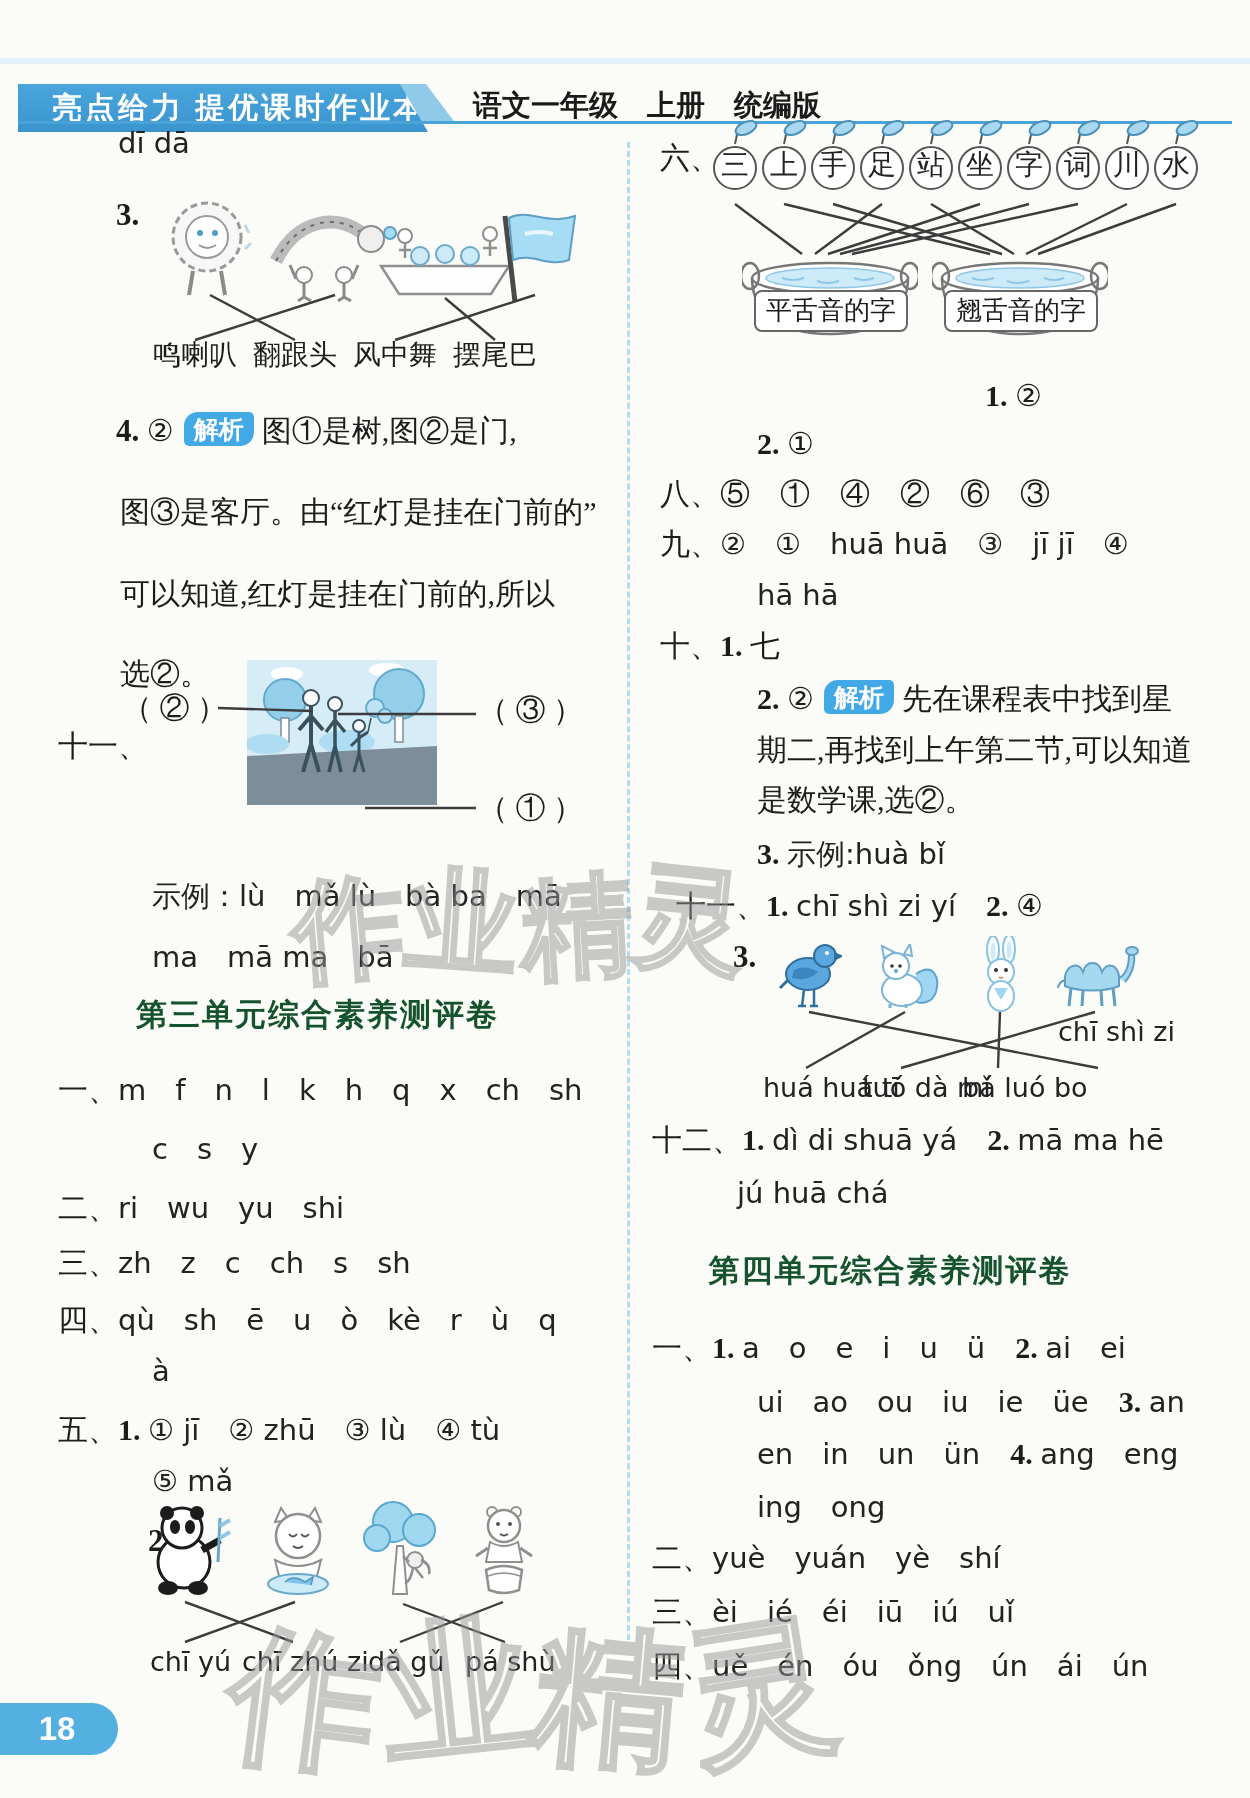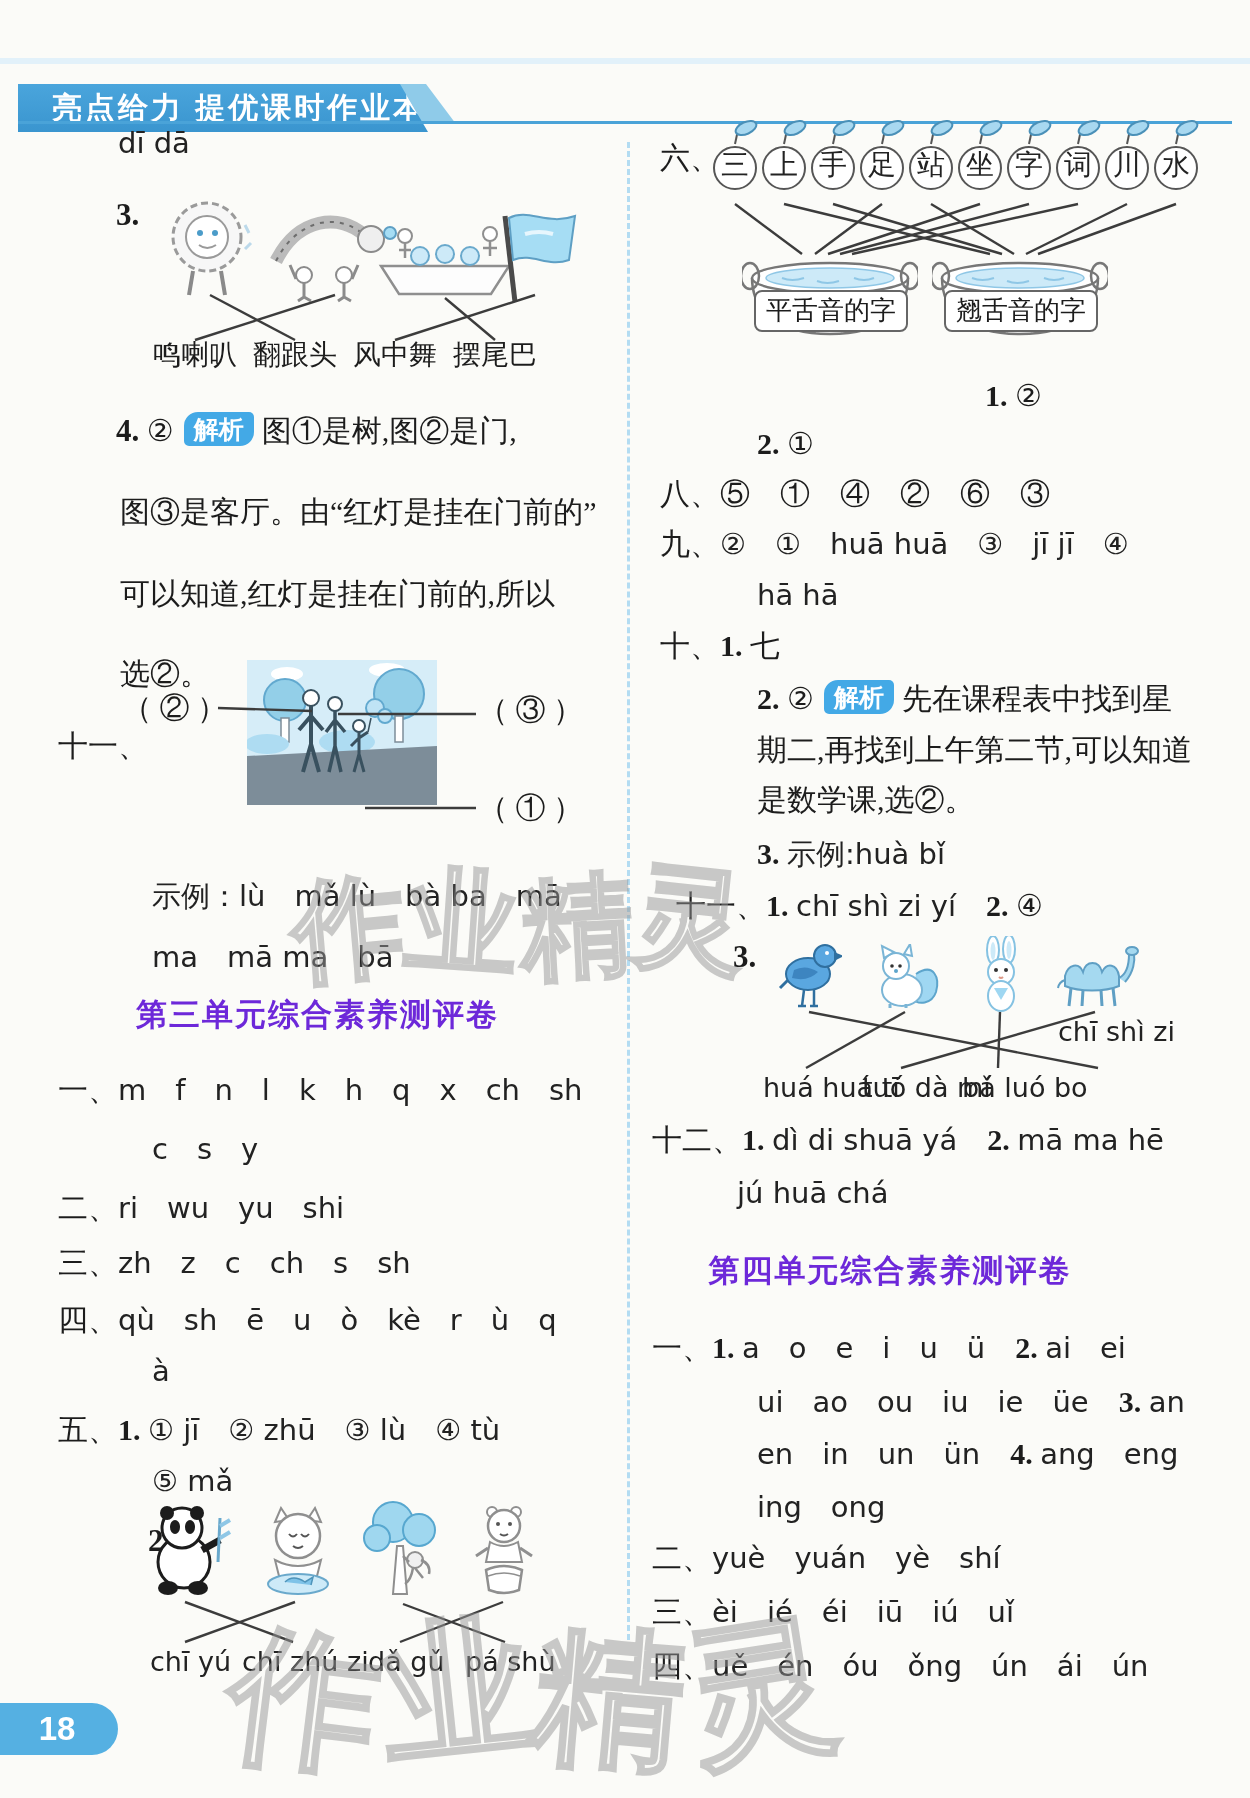--- a/index.html
+++ b/index.html
@@ -19,21 +19,21 @@
           clip-path:polygon(0 0,382px 0,410px 100%,0 100%);
           display:flex;align-items:center;}
   .banner span{color:#fff;font-family:"Liberation Sans",sans-serif;font-weight:bold;
                font-size:30px;letter-spacing:3px;padding-left:34px;white-space:pre;}
   .edition{position:absolute;left:473px;top:86px;font-family:"Liberation Sans",sans-serif;
            font-weight:bold;font-size:29px;color:#1a1a1a;white-space:pre;}
   .header-rule{position:absolute;left:18px;top:121px;width:1214px;height:3px;background:#4aa3d8;}
   
   .divider{position:absolute;left:627px;top:142px;height:1498px;border-left:3px dashed #b3dcf2;}
   
-  .unit-title{position:absolute;text-align:center;color:#6d28d9;font-weight:bold;
+  .unit-title{position:absolute;text-align:center;color:#14532d;font-weight:bold;
               font-family:Liberation Sans, sans-serif;font-size:31px;letter-spacing:2px;white-space:pre;}
   
   .tag{display:inline-block;background:#43a9e6;color:#fff;font-family:"Liberation Sans",sans-serif;
        font-size:25px;font-weight:bold;line-height:34px;padding:0 10px;border-radius:14px 5px 14px 5px;
        vertical-align:3px;margin:0 8px 0 10px;}
   
   .mlabel{position:absolute;font-size:28px;white-space:pre;}
   .pylabel{position:absolute;font-family:"DejaVu Sans",sans-serif;font-size:27px;white-space:pre;color:#222;}
   
   .apple{position:absolute;width:46px;height:80px;}
@@ -66,20 +66,21 @@
 </head>
 <body>
 
 <div id="page">
 
   <div class="top-strip"></div>
   <div class="banner-light"></div>
   <div class="banner">
     <span>亮点给力 提优课时作业本</span>
   </div>
+  <div class="edition">语文一年级　上册　统编版</div>
   <div class="header-rule"></div>
 
   <div class="divider"></div>
 
   <div class="ln py" style="left:118px;top:126px">dī dā</div>
 
   <div class="ln zh b" style="left:116px;top:196px;font-size:31px">3.</div>
 
   <div class="abs" style="left:155px;top:195px">
     <svg width="110" height="105" viewBox="0 0 110 105">

